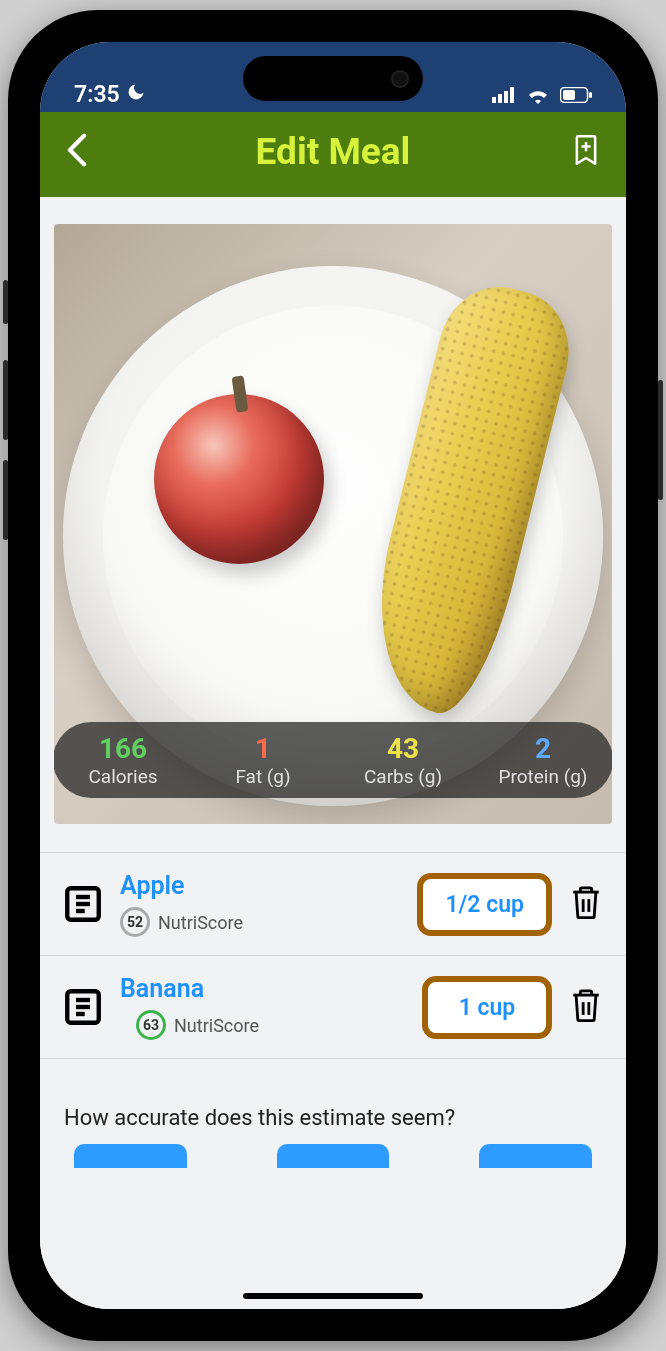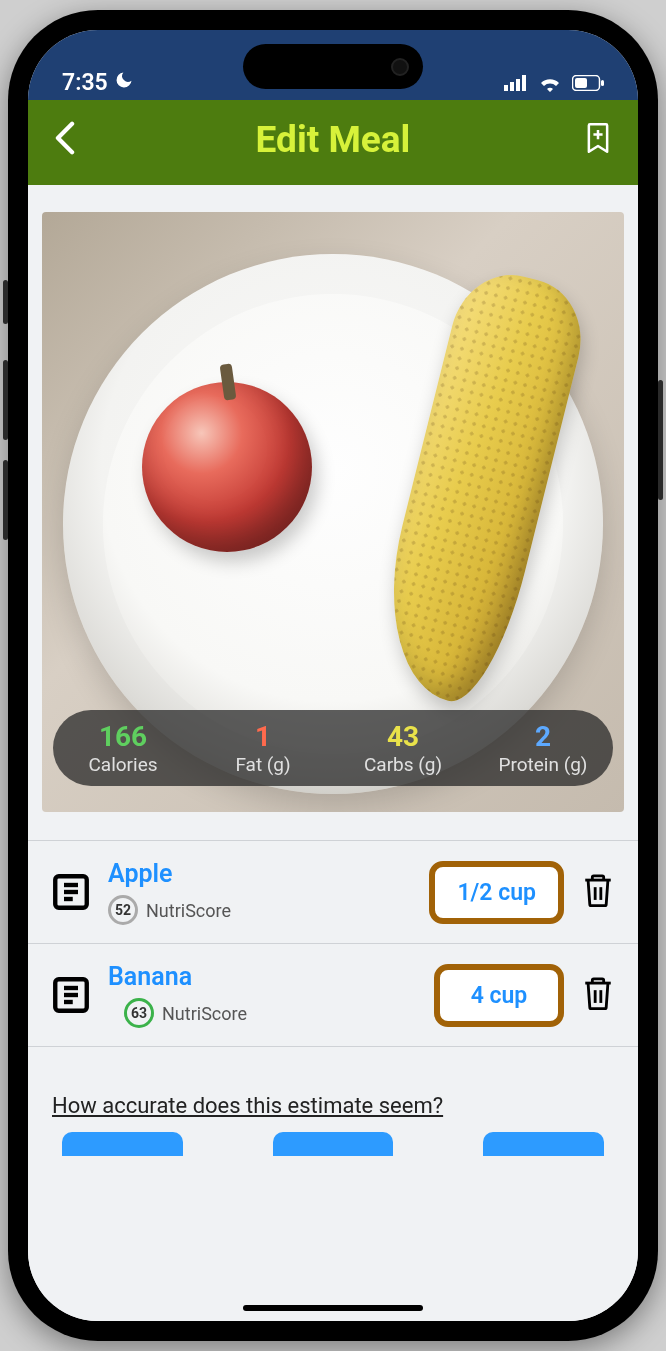--- a/index.html
+++ b/index.html
@@ -8,21 +8,21 @@
     font-family: -apple-system, BlinkMacSystemFont, "Segoe UI", Roboto, Helvetica, Arial, sans-serif;
     display: flex;
     justify-content: center;
     padding: 10px 8px;
   }
   .phone {
     width: 650px;
     height: 1331px;
     background: #000;
     border-radius: 90px;
-    padding: 20px;
+    padding: 32px;
     position: relative;
     box-shadow: 0 8px 30px rgba(0,0,0,0.4);
   }
   .screen {
     width: 100%;
     height: 100%;
     background: #f0f2f4;
     border-radius: 70px;
     overflow: hidden;
     position: relative;
@@ -184,21 +184,21 @@
   }
   .trash-btn { width: 40px; text-align:center; }
   .add-food-row {
     border-bottom: 1px solid #1f4073;
     padding: 26px 0;
     display:flex; justify-content:center; align-items:center; gap:14px;
     font-size: 25px; font-weight: 600; color:#222;
   }
   .feedback-section { padding: 34px 24px 0; }
   .feedback-title { color: #1f4073; font-size: 25px; font-weight: 700; }
-  .feedback-q { margin-top: 12px; font-size: 22px; color:#222;text-decoration:underline; }
+  .feedback-q { margin-top: 12px; font-size: 22px; color:#222; }
   .feedback-buttons { display:flex; gap: 90px; margin-top: 14px; padding: 0 10px; }
   .fb-btn { flex:1; height: 24px; background: #2d9bff; border-radius: 10px 10px 0 0; }
   .home-indicator {
     position:absolute;
     bottom: 10px; left:50%; transform:translateX(-50%);
     width: 180px; height: 6px;
     background: #000; border-radius: 4px; z-index: 60;
   }
   .side-btn { position:absolute; background:#2a2a2a; border-radius: 4px; }
   .sb-left1 { left:-5px; top:270px; width:5px; height:44px; }
@@ -331,21 +331,21 @@
                 <line x1="8" y1="16" x2="13" y2="16"></line>
               </svg>
           </div>
           <div class="food-info">
             <div class="food-name">Banana</div>
             <div class="food-score">
               <span class="score-badge score-green">63</span>
               <span>NutriScore</span>
             </div>
           </div>
-          <div class="portion-btn">4 cup</div>
+          <div class="portion-btn">1 cup</div>
           <div class="trash-btn">
             <svg width="34" height="38" viewBox="0 0 24 26" fill="none" stroke="#000" stroke-width="2" stroke-linejoin="round">
                 <path d="M3 6h18"></path>
                 <path d="M8 6V4a1 1 0 011-1h6a1 1 0 011 1v2"></path>
                 <path d="M5 6l1.2 17a1 1 0 001 1h9.6a1 1 0 001-1L19 6"></path>
                 <line x1="10" y1="11" x2="10" y2="20"></line>
                 <line x1="14" y1="11" x2="14" y2="20"></line>
               </svg>
           </div>
         </div>

